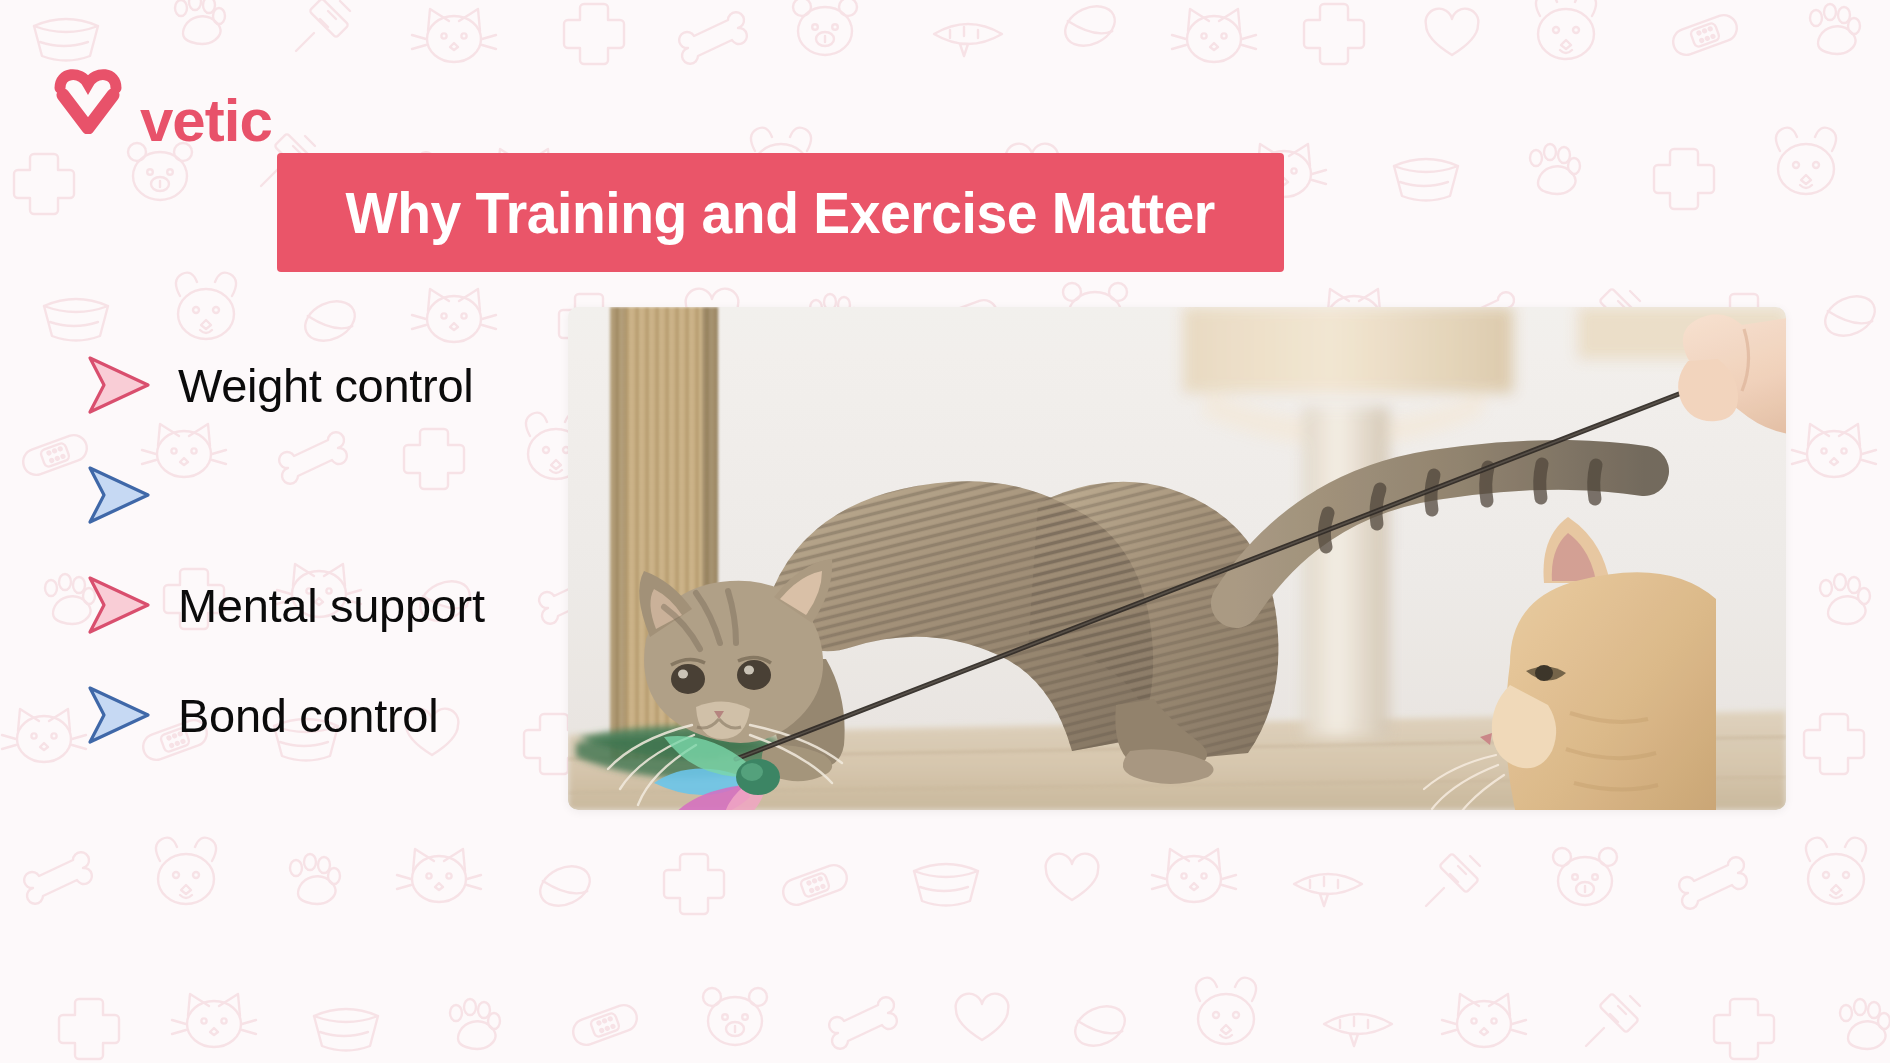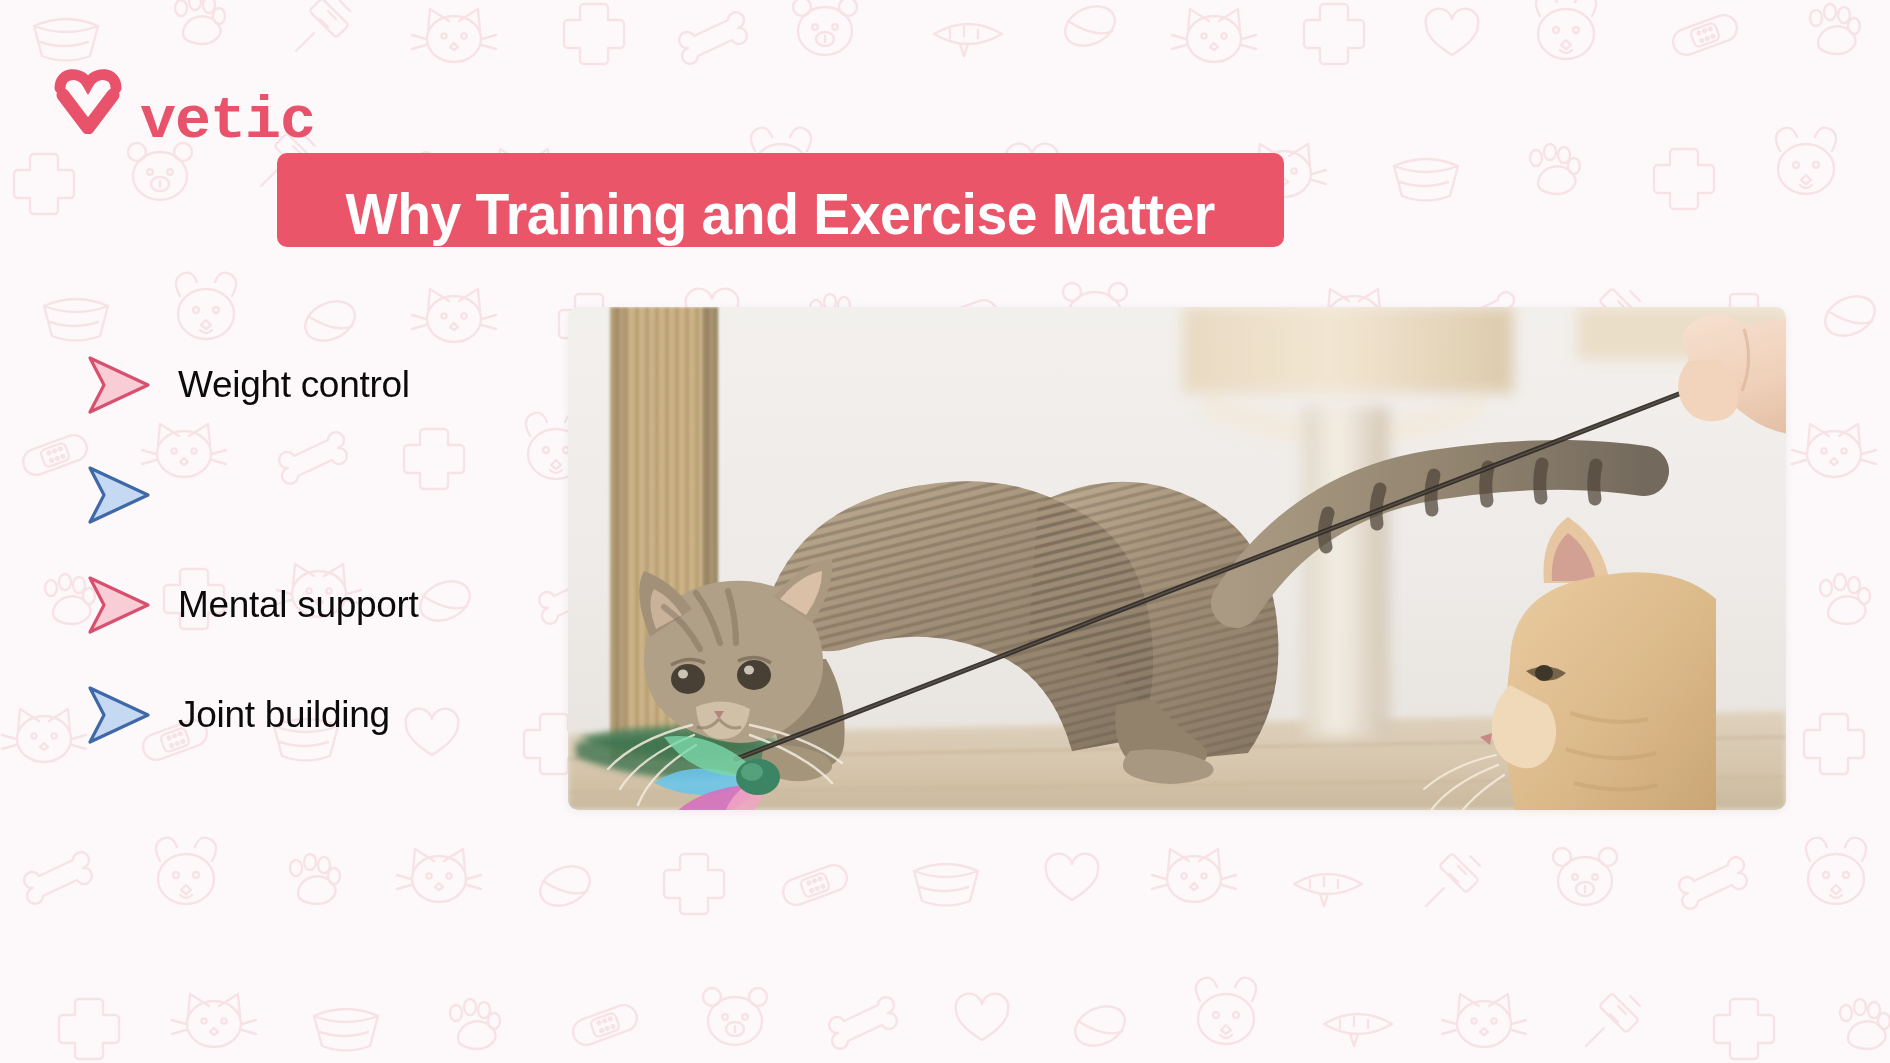--- a/index.html
+++ b/index.html
@@ -35,40 +35,40 @@
   #logo {
     position: absolute;
     left: 50px;
     top: 45px;
     display: flex;
     align-items: center;
     gap: 14px;
   }
   #logo-mark { display: block; }
   #logo-word {
-    font-family: Liberation Mono, monospace;
+    font-family: Liberation Sans, sans-serif;
     font-size: 60px;
     font-weight: 700;
     letter-spacing: -1px;
     line-height: 1;
     color: #e8526a;
     margin-top: 46px;
   }
 
   
   #title-banner {
     position: absolute;
     left: 277px;
     top: 153px;
     width: 1007px;
-    height: 94px;
+    height: 119px;
     background: #ea5569;
-    border-radius: 10px;
+    border-radius: 4px;
     display: flex;
-    align-items: flex-end;
+    align-items: center;
     justify-content: center;
   }
   #title-text {
     color: #ffffff;
     font-family: "Liberation Sans Narrow", "Liberation Sans", sans-serif;
     font-size: 57px;
     font-weight: 700;
     letter-spacing: -0.5px;
     white-space: nowrap;
     transform: scaleX(0.97);
@@ -83,21 +83,21 @@
   }
   .bullet-row {
     display: flex;
     align-items: center;
     height: 110px;
     gap: 22px;
   }
   .bullet-arrow { flex: 0 0 auto; display: block; }
   .bullet-label {
     font-family: "Liberation Sans", sans-serif;
-    font-size: 37px;
+    font-size: 47px;
     font-weight: 500;
     color: #0b0b0b;
     letter-spacing: -0.3px;
     white-space: nowrap;
   }
 
   
   #photo {
     position: absolute;
     left: 568px;
@@ -358,21 +358,21 @@
       <svg class="bullet-arrow" width="74" height="74" viewBox="0 0 74 74" aria-hidden="true">
         <path d="M8 10 L66 37 L8 64 L22 37 Z" fill="#f9cdd6" stroke="#d94f6e" stroke-width="3.2" stroke-linejoin="round"></path>
       </svg>
       <span class="bullet-label">Mental support</span>
     </div>
 
     <div class="bullet-row">
       <svg class="bullet-arrow" width="74" height="74" viewBox="0 0 74 74" aria-hidden="true">
         <path d="M8 10 L66 37 L8 64 L22 37 Z" fill="#c6d9f3" stroke="#3f68a8" stroke-width="3.2" stroke-linejoin="round"></path>
       </svg>
-      <span class="bullet-label">Joint building</span>
+      <span class="bullet-label">Bond control</span>
     </div>
 
   </div>
 
   <div id="photo">
     <svg viewBox="0 0 1218 503" preserveAspectRatio="xMidYMid slice" aria-hidden="true">
       <defs>
         <linearGradient id="wallG" x1="0" y1="0" x2="0" y2="1">
           <stop offset="0%" stop-color="#f2f0ee"></stop>
           <stop offset="55%" stop-color="#eceae8"></stop>

